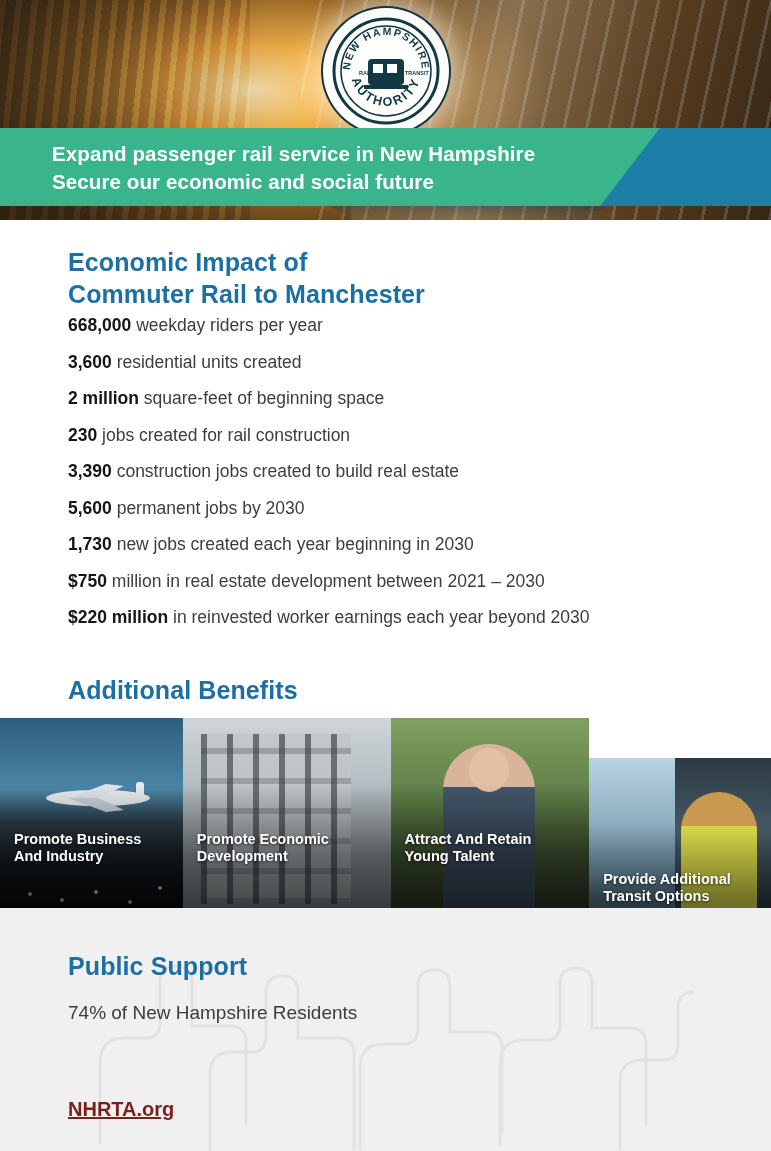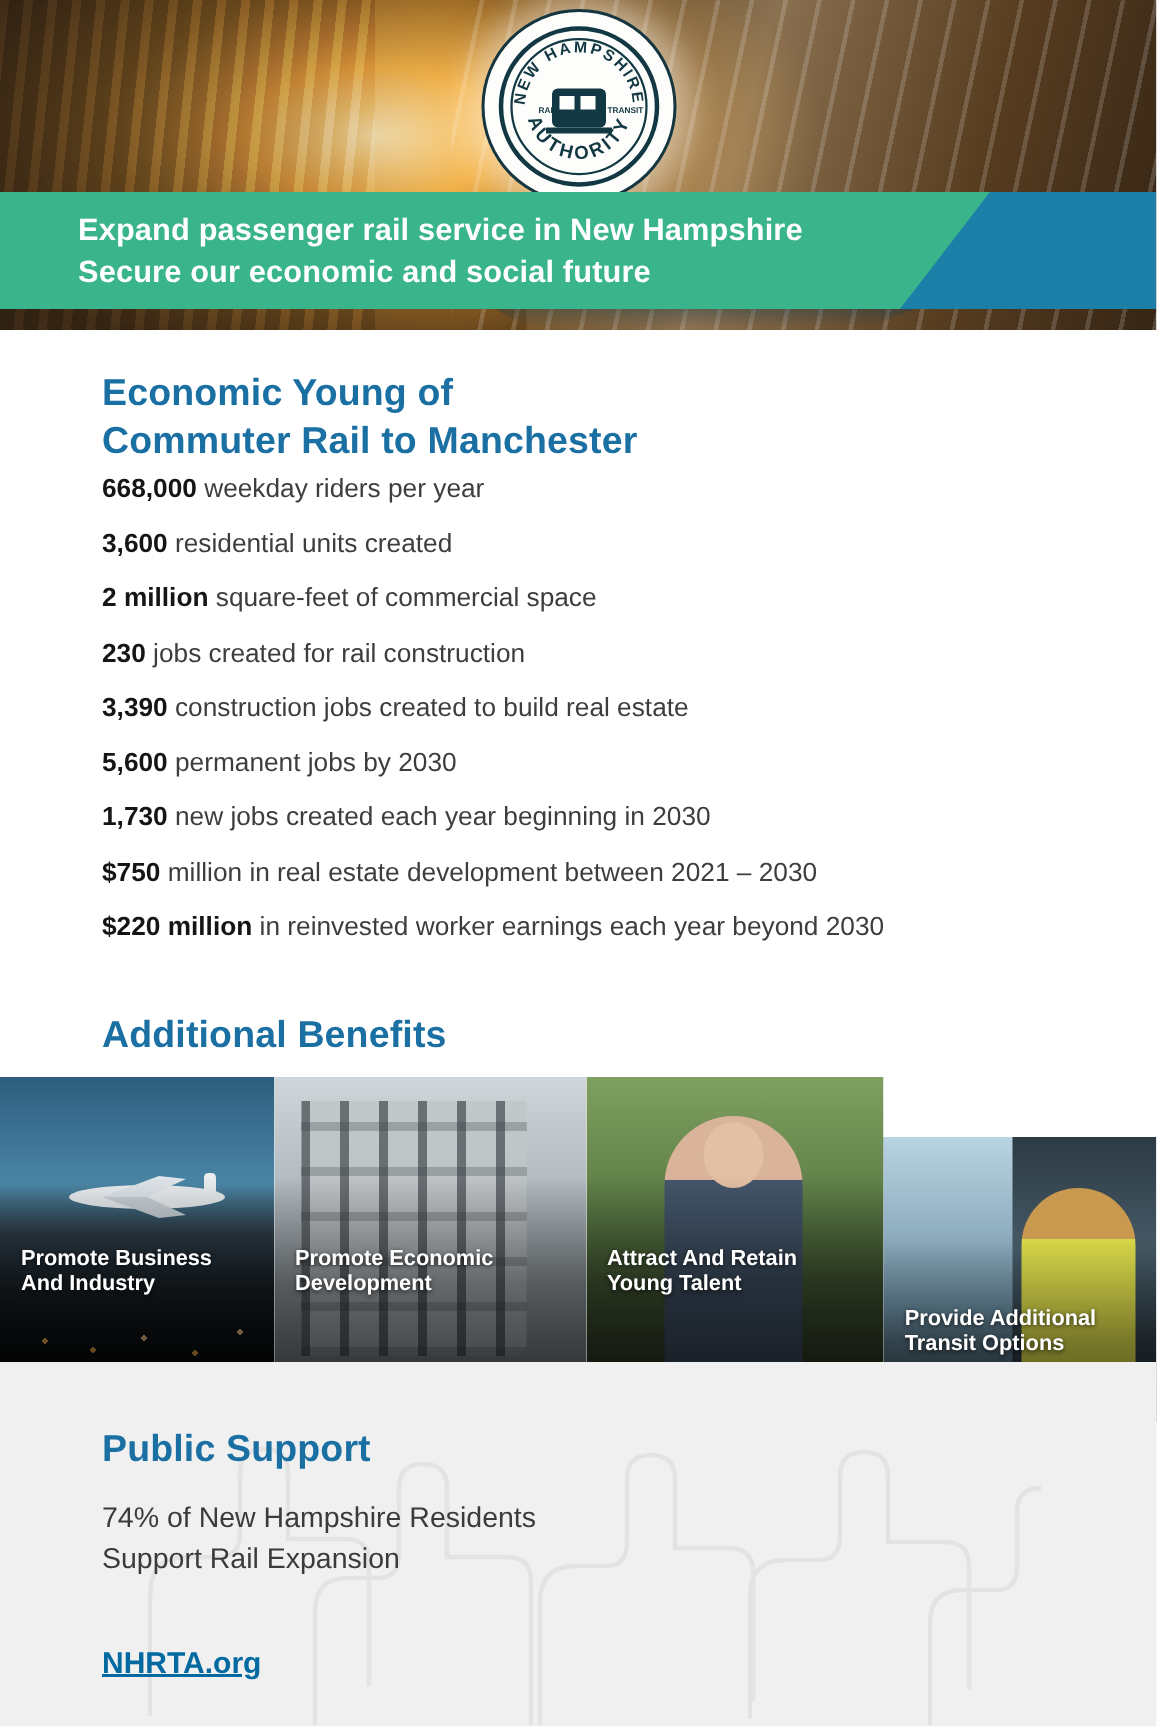--- a/index.html
+++ b/index.html
@@ -173,21 +173,21 @@
     position: absolute; left: 60px; top: 6px; width: 660px; height: 236px;
     opacity: .5;
   }
   .support-title { position: absolute; left: 68px; top: 950px; }
   .support-copy {
     position: absolute; left: 68px; top: 1000px; width: 400px;
     font-size: 19px; color: #3b3b3b; line-height: 1.42;
   }
   .support-url {
     position: absolute; left: 68px; top: 1098px;
-    color: #0369a1; font-weight: bold; font-size: 20px;
+    color: #7f1d1d; font-weight: bold; font-size: 20px;
   }
 </style>
 </head>
 <body>
 
 <div class="page">
 
   <div class="hero">
     <div class="hero-photo"></div>
     <div class="hero-streaks"></div>
@@ -221,27 +221,27 @@
     <div class="banner-green"></div>
     <div class="banner-shadow"></div>
     <div class="banner-text">
       <div>Expand passenger rail service  in New Hampshire</div>
       <div>Secure our economic and social future</div>
     </div>
   </div>
 
   <div class="impact">
     <div class="h2">
-      <div>Economic Young of</div>
+      <div>Economic Impact of</div>
       <div>Commuter Rail to Manchester</div>
     </div>
     <div class="stats">
       <div class="stat"><b>668,000</b><span> weekday riders per year</span></div>
       <div class="stat"><b>3,600</b><span> residential units created</span></div>
-      <div class="stat"><b>2 million</b><span> square-feet of commercial space</span></div>
+      <div class="stat"><b>2 million</b><span> square-feet of beginning space</span></div>
       <div class="stat"><b>230</b><span> jobs created for rail construction</span></div>
       <div class="stat"><b>3,390</b><span> construction jobs created to build real estate</span></div>
       <div class="stat"><b>5,600</b><span> permanent jobs by 2030</span></div>
       <div class="stat"><b>1,730</b><span> new jobs created each year beginning in 2030</span></div>
       <div class="stat"><b>$750</b><span> million in real estate development between 2021 – 2030</span></div>
       <div class="stat"><b>$220 million</b><span> in reinvested worker earnings each year beyond 2030</span></div>
     </div>
   </div>
 
   <div class="h2 benefits-title">Additional Benefits</div>
@@ -300,17 +300,16 @@
         <path d="M440 232 L440 150 q0-24 24-24 h22 q14 0 14-16 v-40 q0-16 16-16 t16 16 v44 h38 q16 0 16 16 v82"></path>
         <path d="M560 236 L560 168 q0-22 22-22 h22 q14 0 14-16 v-36 q0-16 16-16"></path>
       </g>
     </svg>
 
   </div>
 
   <div class="h2 support-title">Public Support</div>
   <div class="support-copy">
     <div>74% of New Hampshire Residents</div>
-    <div>Support Rail Expansion</div>
   </div>
   <a class="support-url" href="#">NHRTA.org</a>
 
 </div>
 
 </body></html>

